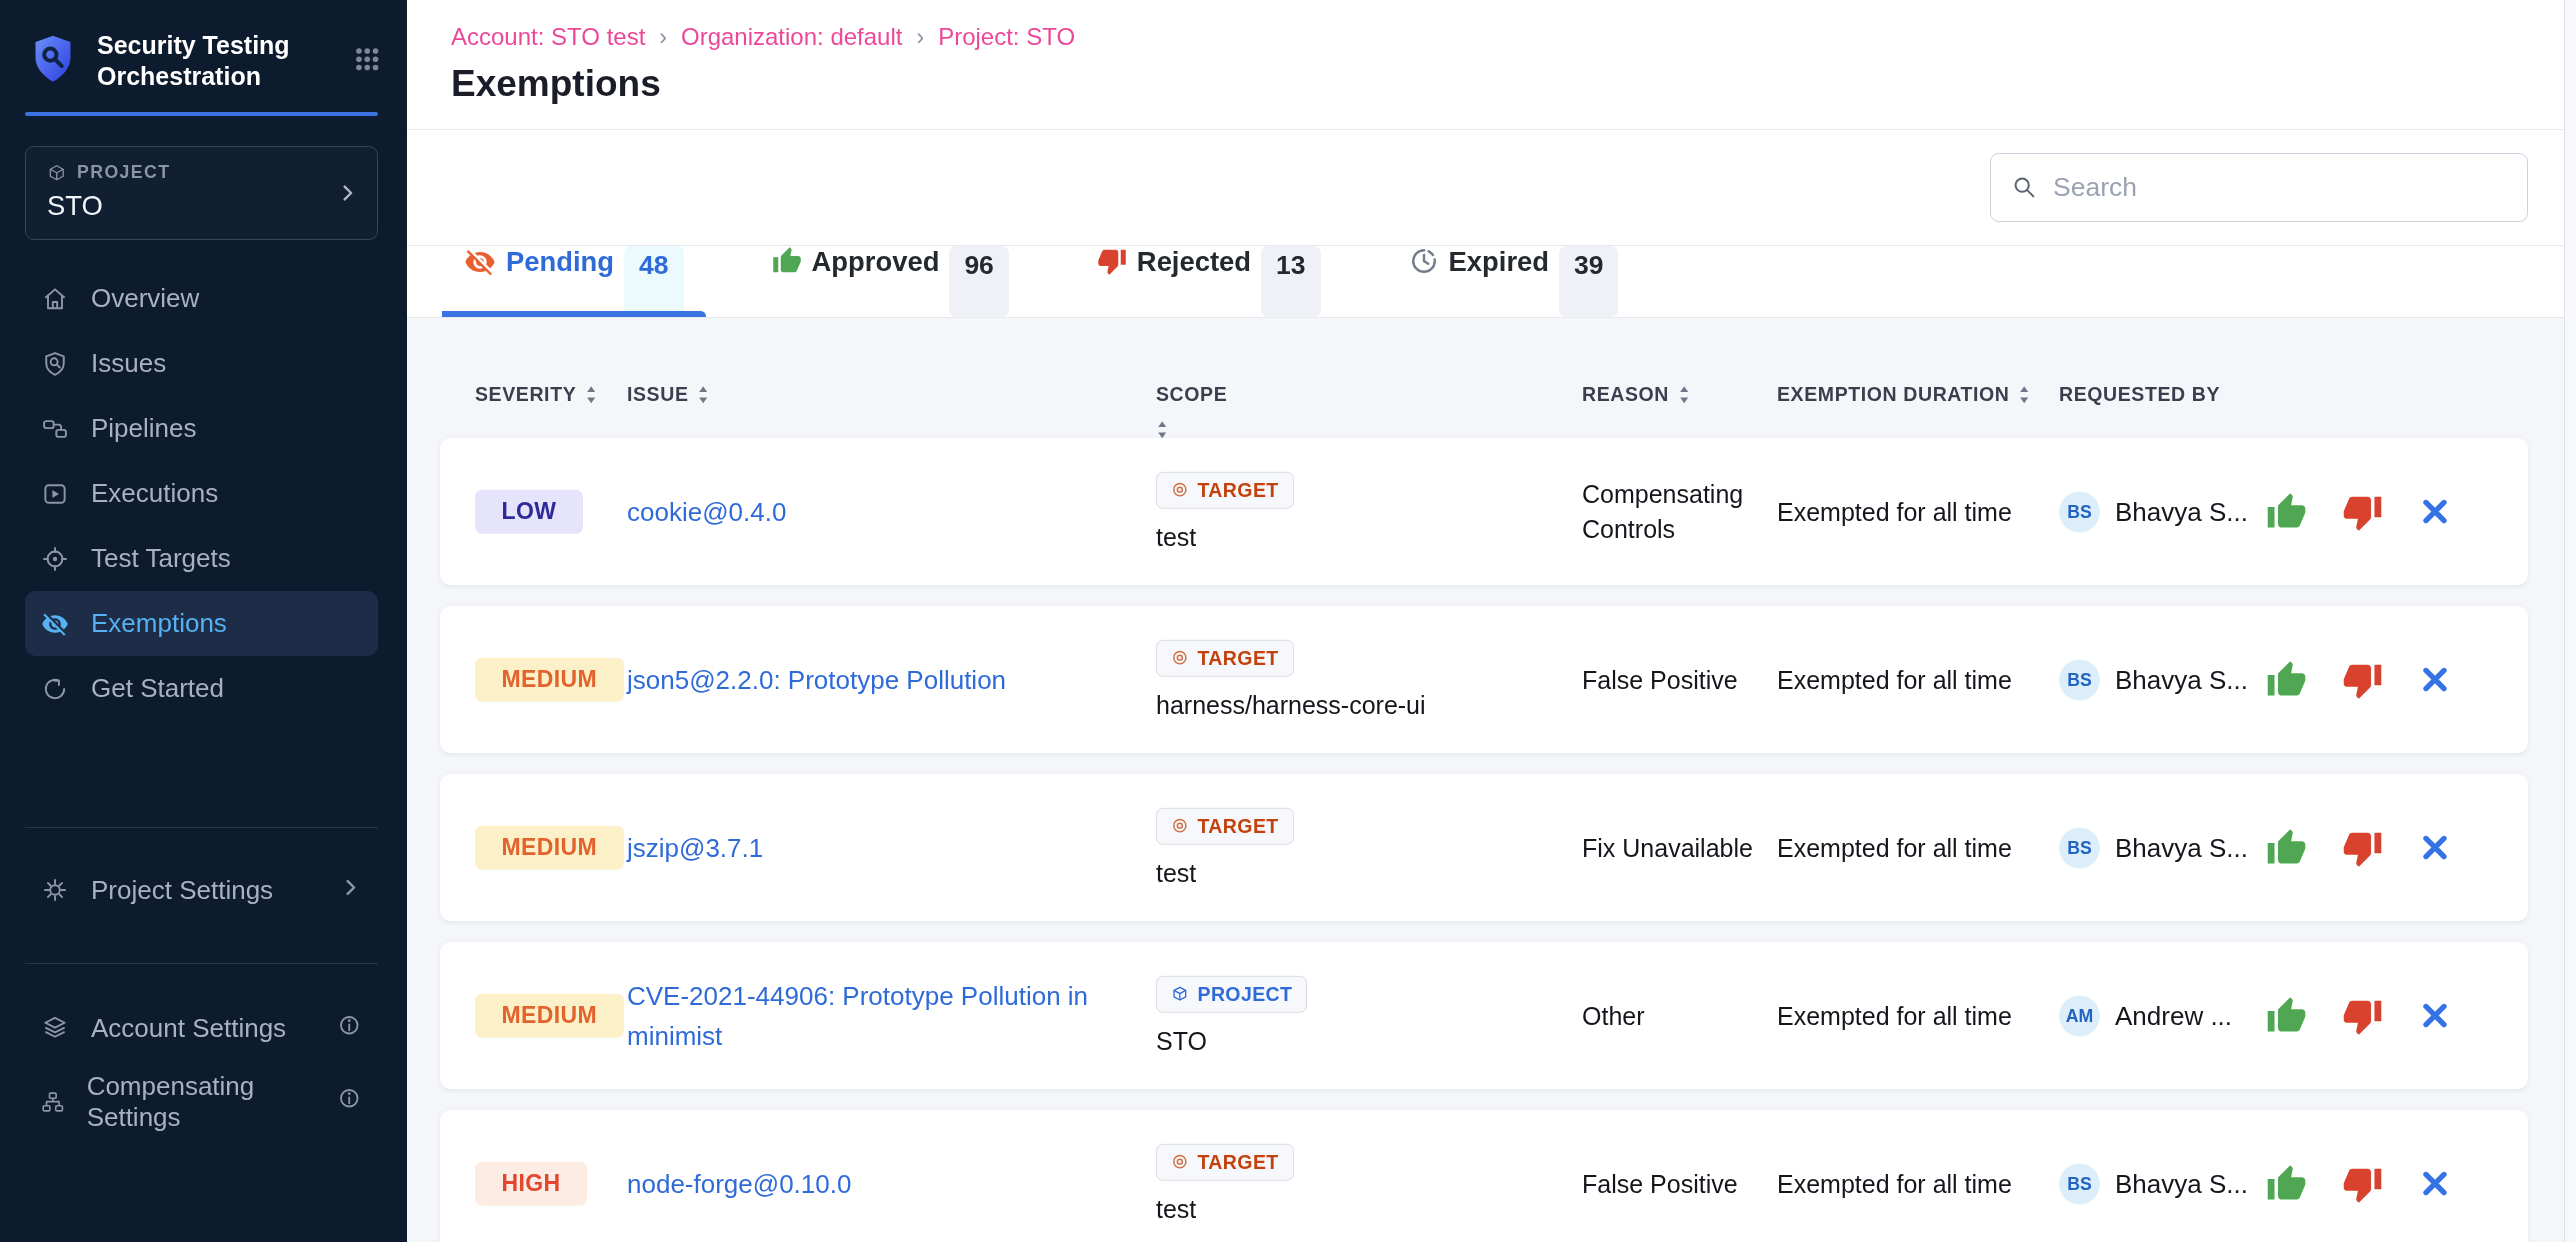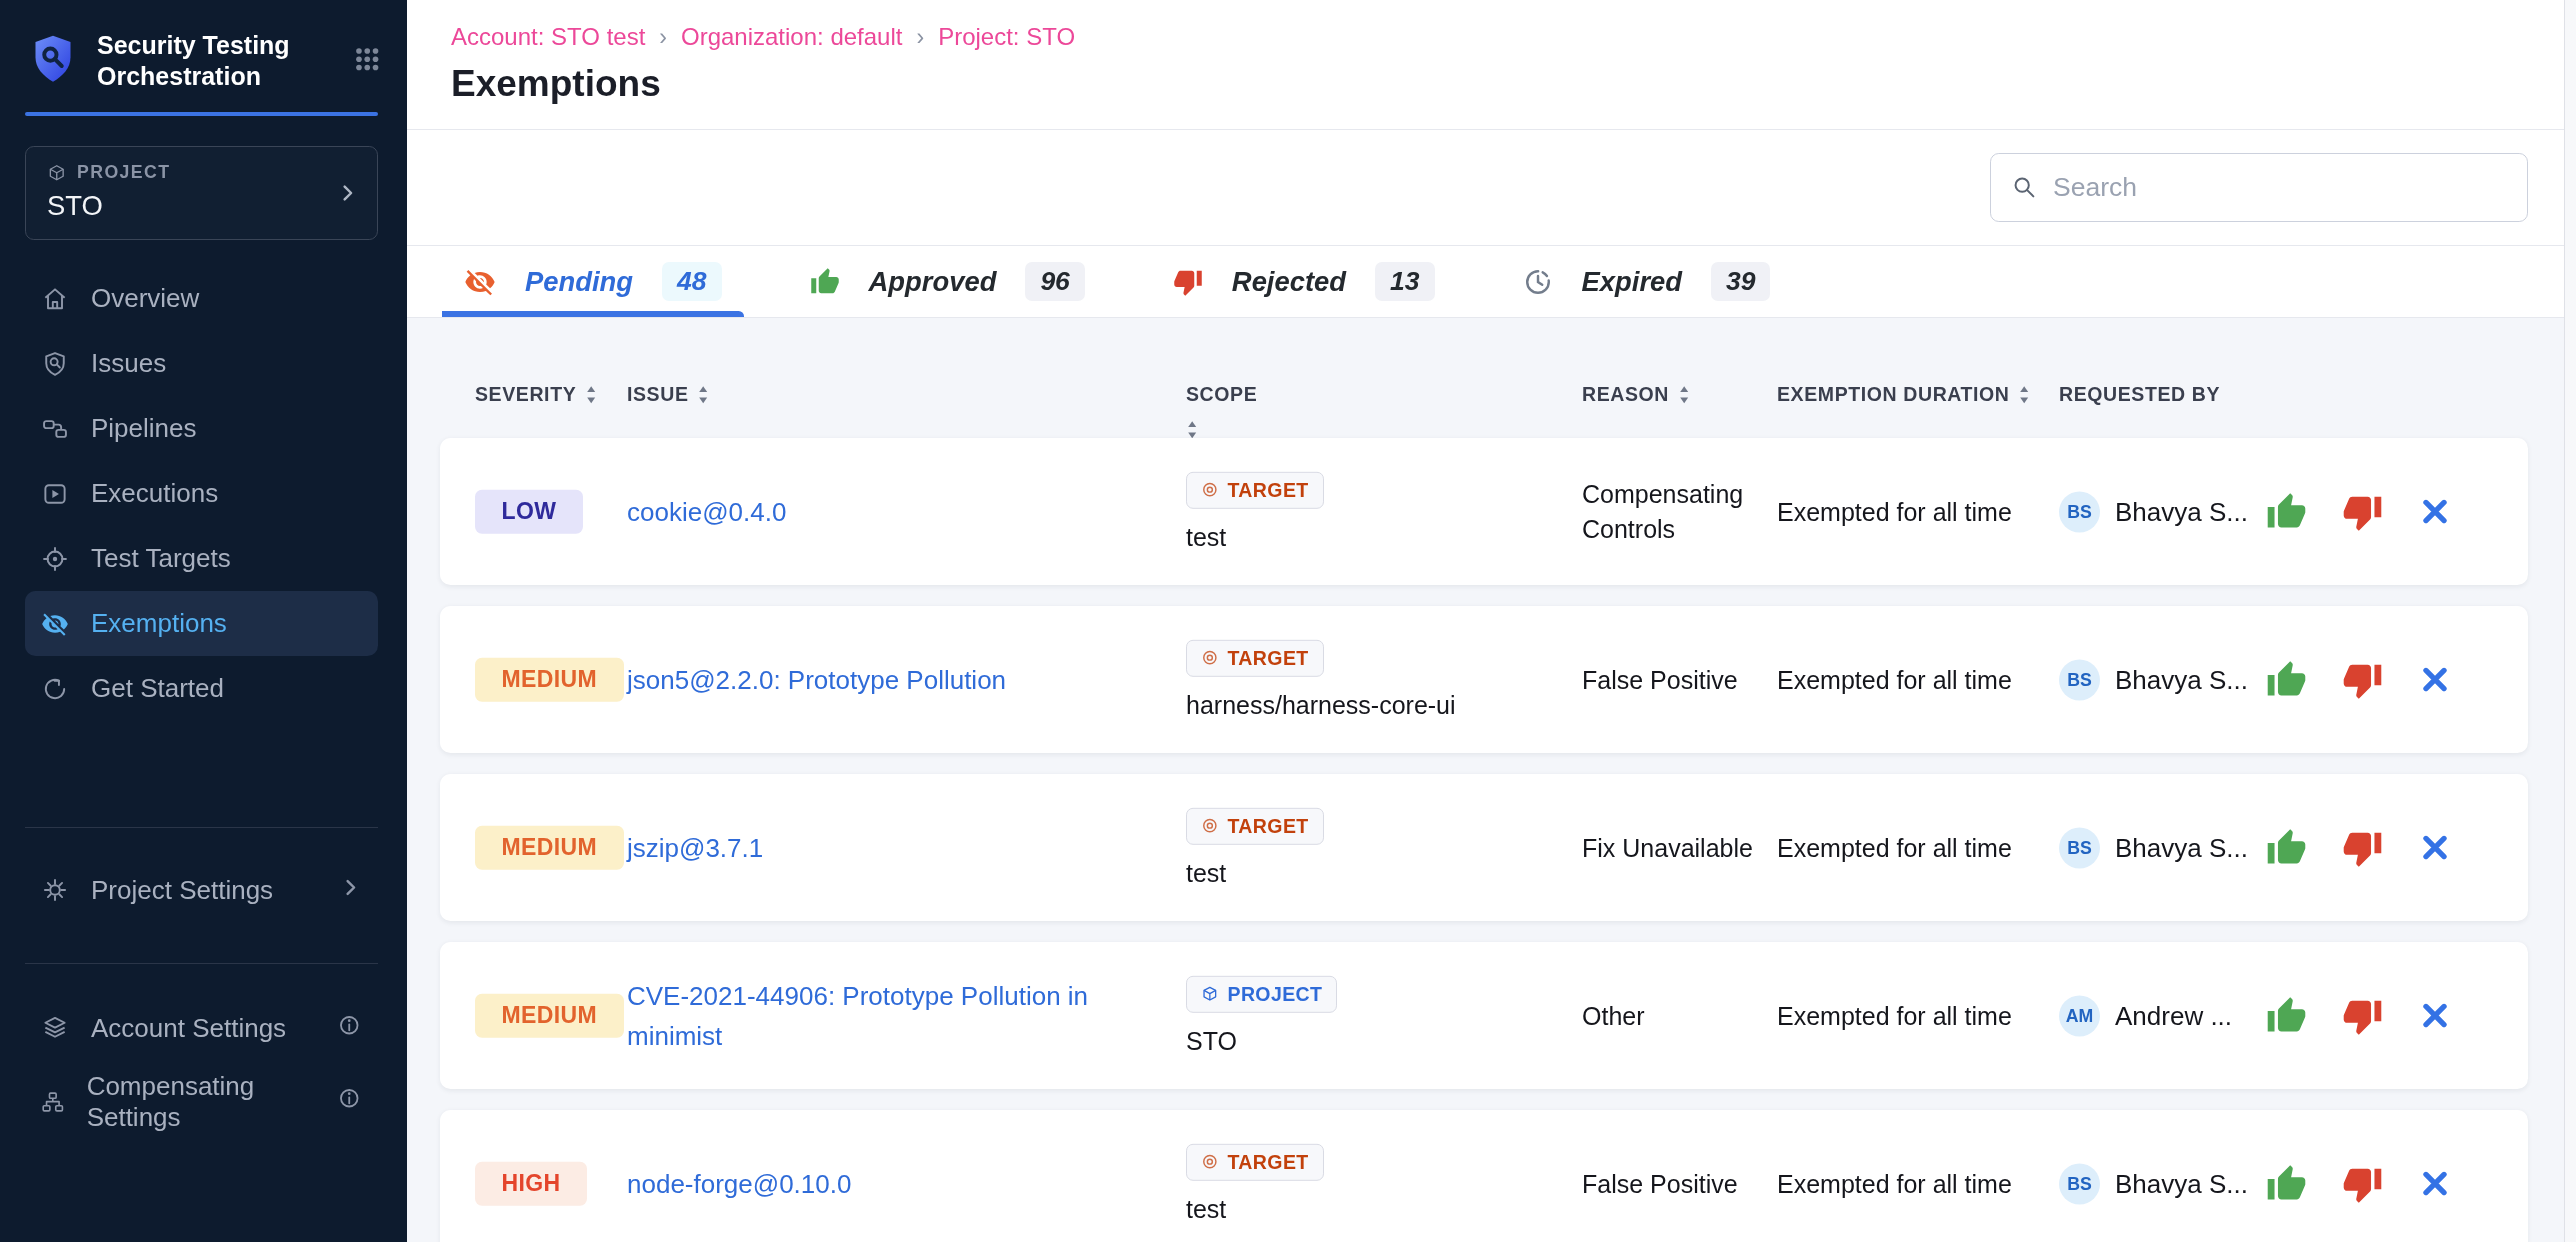--- a/index.html
+++ b/index.html
@@ -44,41 +44,41 @@
   .crumb-sep { color:#8b93a3; font-size:23px; }
   .page-title { font-size:37px; font-weight:700; color:#1b1e28; margin-top:12.4px; }
 
   .subheader { height:116px; border-bottom:1.8px solid #e6e8ee; display:flex; align-items:center; justify-content:flex-end; padding-right:48px; }
   .search-box { width:538px; height:69px; border:1.8px solid #ccd1dd; border-radius:8.8px; display:flex; align-items:center; padding:0 19.5px; gap:16px; background:#fff; }
   .search-box .icon { color:#5b6472; }
   .search-box input { border:none; outline:none; flex:1; font-size:26.5px; font-family:"Liberation Sans",sans-serif; color:#1b1e28; background:transparent; }
   .search-box input::placeholder { color:#9aa2b1; }
 
   .tabs-row { height:72px; border-bottom:1.8px solid #e6e8ee; display:flex; align-items:center; padding-left:35px; position:relative; }
-  .tab { display:flex; align-items:center; gap:29px; padding:0 22px; height:100%; position:relative; font-size:27.4px; font-weight:600; color:#24292e; cursor:pointer;font-style:italic; }
+  .tab { display:flex; gap:10px; padding:0 22px; height:100%; position:relative; font-size:27.4px; font-weight:600; color:#24292e; cursor:pointer; }
   .tab + .tab { margin-left:44px; }
   .tab-count { padding:4.4px 15px; border-radius:7px; background:#f0f1f6; font-size:26.5px; font-weight:600; color:#24292e; }
   .tab.active { color:#2f6bd8; }
   .tab.active .tab-count { background:#ecf9fd; color:#2f6bd8; }
   .tab.active::after { content:''; position:absolute; left:0; right:0; bottom:0; height:6.2px; background:#3b73e3; border-radius:0 5.3px 0 0; }
   .ic-pending { color:#e8602f; }
   .ic-approved { color:#4fa754; }
   .ic-rejected { color:#d9422f; }
   .ic-expired { color:#737d8c; }
 
   .table-area { flex:1; background:#f4f6fa; padding:0 48px 0 33px; overflow:hidden; }
   .table-head { position:relative; height:120px; }
   .head-cell { position:absolute; top:65px; display:flex; align-items:center; gap:8.8px; font-size:19.5px; font-weight:700; letter-spacing:0.6px; color:#3a3f4e; cursor:pointer; }
   .sort { color:#6f7787; display:inline-flex; }
 
   .row-card { position:relative; height:147px; background:#fff; border-radius:10.6px; margin-bottom:21px; box-shadow:0 1.8px 5.3px rgba(35,38,59,0.07); }
   .cell { position:absolute; top:50%; transform:translateY(-50%); }
   .c-sev   { left:35px; }
   .c-issue { left:187px; width:540px; }
-  .c-scope { left:746px; }
+  .c-scope { left:716px; }
   .c-reason{ left:1142px; width:188px; }
   .c-dur   { left:1337px; }
   .c-req   { left:1619px; }
   .c-act   { left:1826px; }
 
   .sev-badge { display:inline-block; padding:8.8px 26.5px; border-radius:7px; font-size:23px; font-weight:700; letter-spacing:0.4px;text-align:center; }
   .sev-low    { background:#e5e4fa; color:#2f2a9b; }
   .sev-medium { background:#fcf0c9; color:#e2632d; }
   .sev-high   { background:#fcece4; color:#e4452c; }
 

